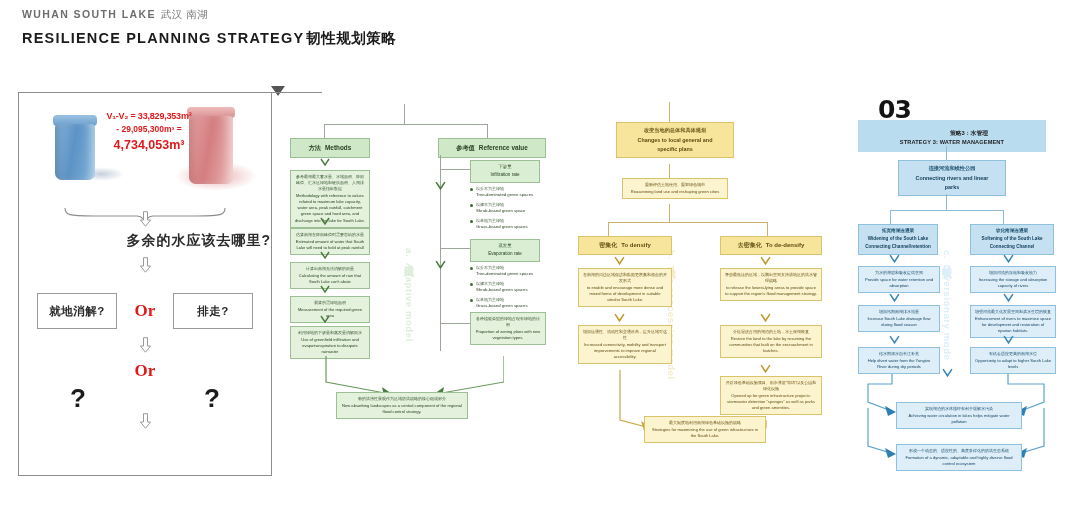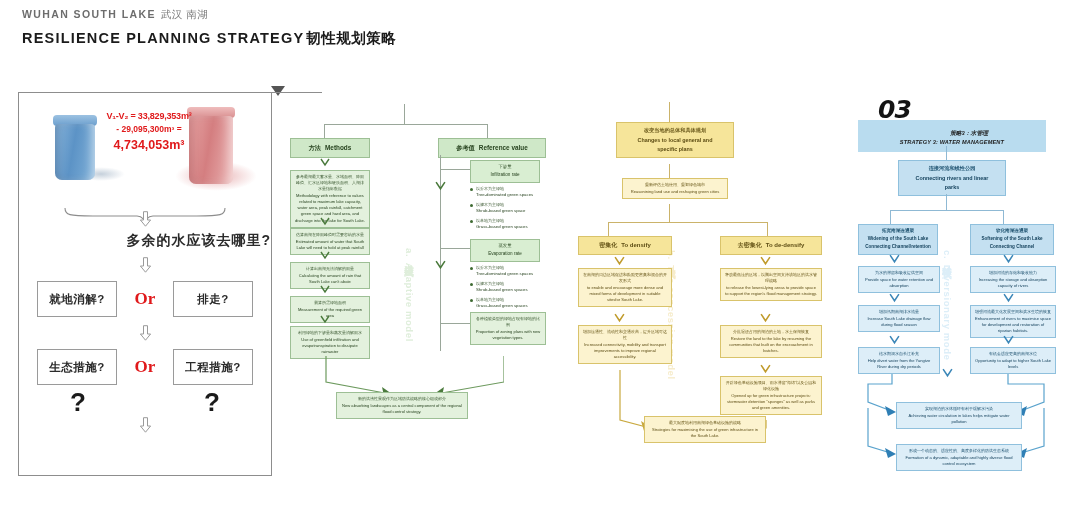--- a/index.html
+++ b/index.html
@@ -157,34 +157,32 @@
 
     <div style="position:absolute;left:0;top:118px;width:252px;">
       <svg class="arrow-dn" viewBox="0 0 13 16">
         <path d="M4.5,0.7 L8.5,0.7 L8.5,9 L11.6,9 L6.5,15.2 L1.4,9 L4.5,9 Z" fill="#fff" stroke="#9a9a9a" stroke-width="1"></path>
       </svg>
       <div class="q-main" style="margin-top:5px;">多余的水应该去哪里?</div>
       <svg class="arrow-dn" style="margin-top:7px;" viewBox="0 0 13 16">
         <path d="M4.5,0.7 L8.5,0.7 L8.5,9 L11.6,9 L6.5,15.2 L1.4,9 L4.5,9 Z" fill="#fff" stroke="#9a9a9a" stroke-width="1"></path>
       </svg>
 
-      <div class="opt-row" style="margin-top:8px;">
+      <div class="opt-row" style="margin-top:20px;">
         <div class="opt-box">就地消解?</div>
         <div class="or">Or</div>
         <div class="opt-box">排走?</div>
       </div>
 
       <svg class="arrow-dn" style="margin-top:8px;" viewBox="0 0 13 16">
         <path d="M4.5,0.7 L8.5,0.7 L8.5,9 L11.6,9 L6.5,15.2 L1.4,9 L4.5,9 Z" fill="#fff" stroke="#9a9a9a" stroke-width="1"></path>
       </svg>
 
       <div class="opt-row" style="margin-top:8px;">
-        <div class="opt-box">生态措施?</div>
         <div class="or">Or</div>
-        <div class="opt-box">工程措施?</div>
       </div>
 
       <div class="qmark-row">
         <div class="qmark">?</div>
         <div class="qmark spacer"></div>
         <div class="qmark">?</div>
       </div>
 
       <svg class="arrow-dn" style="margin-top:2px;" viewBox="0 0 13 16">
         <path d="M4.5,0.7 L8.5,0.7 L8.5,9 L11.6,9 L6.5,15.2 L1.4,9 L4.5,9 Z" fill="#fff" stroke="#9a9a9a" stroke-width="1"></path>
@@ -415,21 +413,21 @@
       </svg>
 
       <div class="node y" style="position:absolute;left:66px;top:308px;width:112px;">
         <span class="cn">最大限度地利用南湖绿色基础设施的战略</span>
         <span class="en">Strategies for maximising the use of green infrastructure in the South Lake.</span>
       </div>
     </div>
   </div>
 
   <div class="col col-03">
-    <div class="hdr-wrap" style="height:44px;font-style:italic;">
+    <div class="hdr-wrap" style="height:44px;">
       <div class="num" style="left:20px;">03</div>
       <div class="head-badge badge-blue" style="position:absolute;left:0px;top:12px;width:176px;padding-top:9px;">
         <div class="cn" style="margin-left:34px;">策略3：水管理</div>
         <div class="en">STRATEGY 3: WATER MANAGEMENT</div>
       </div>
     </div>
 
     <div style="position:relative;height:335px;">
       <div class="vmode b" style="left:82px;top:98px;">c.转移模式 Diversionary mode</div>
 

